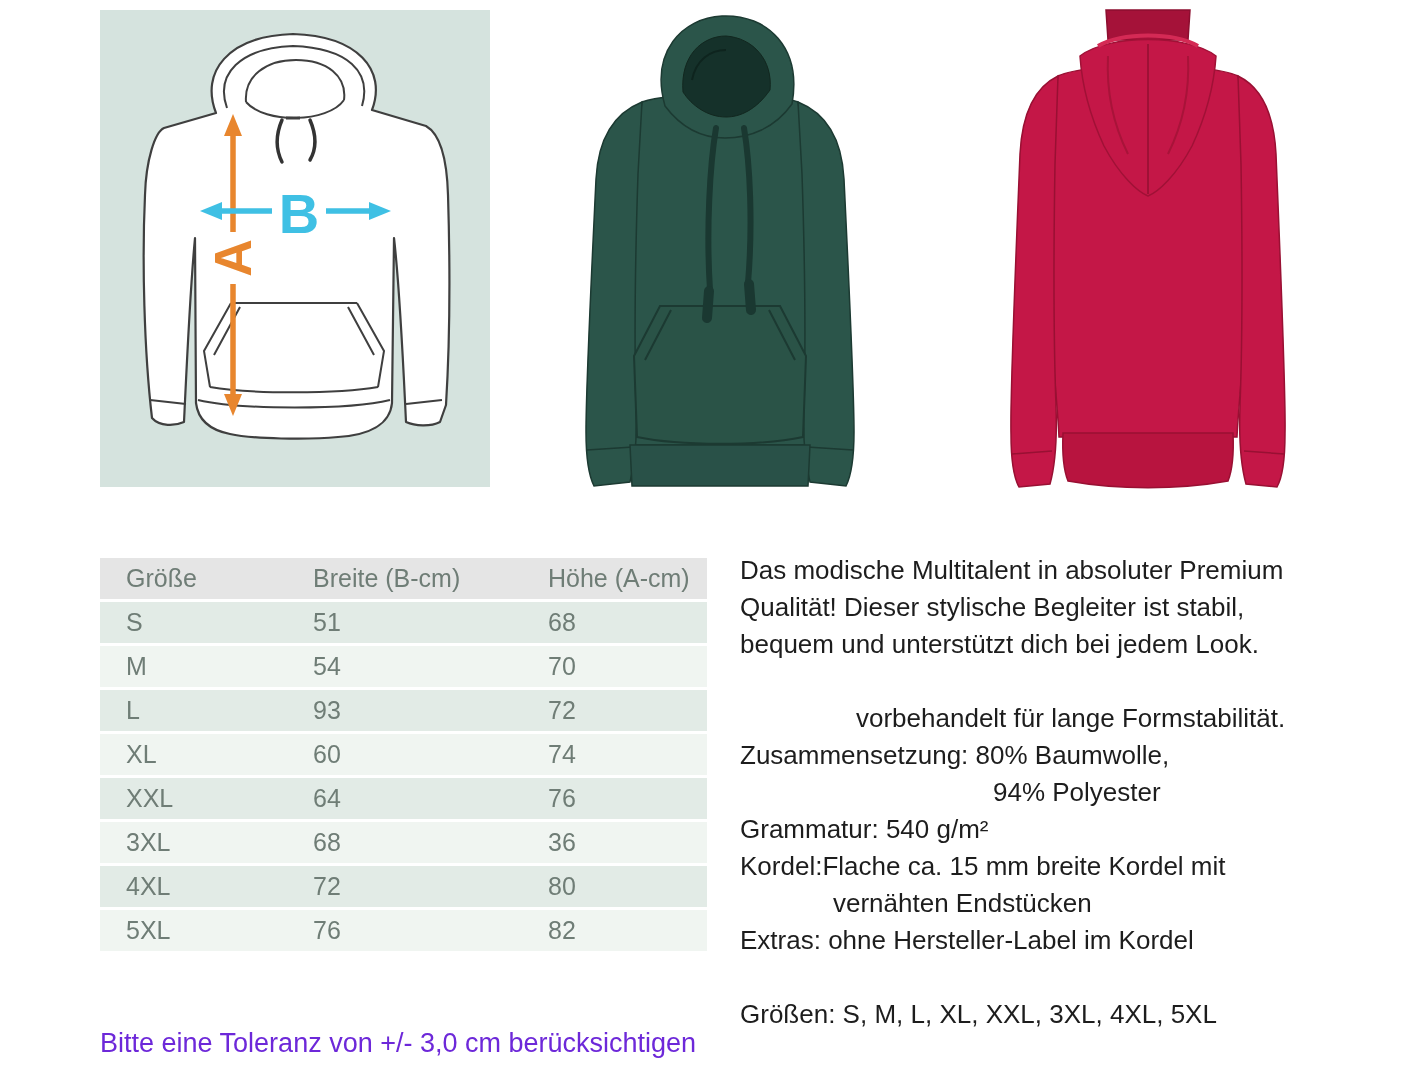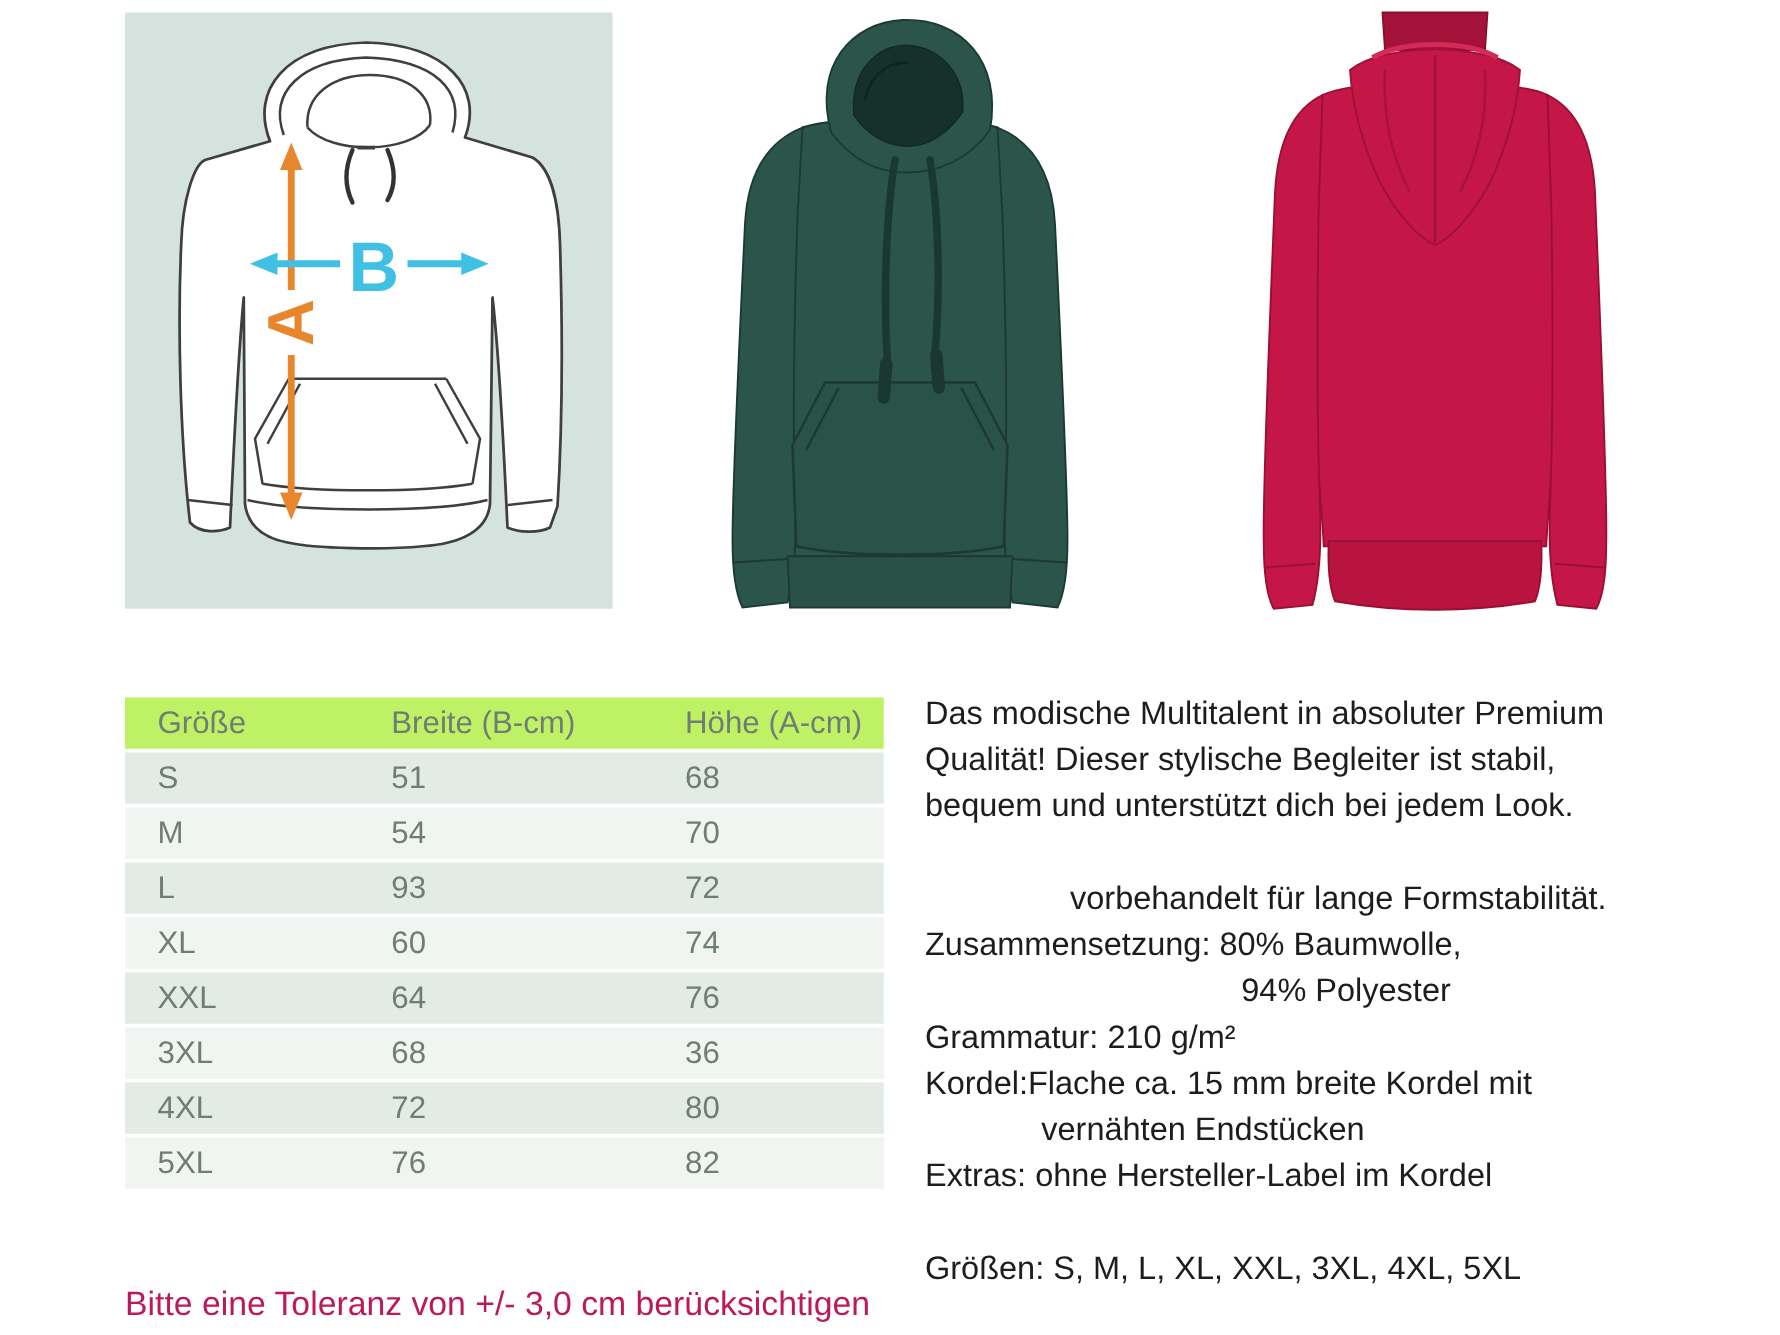--- a/index.html
+++ b/index.html
@@ -8,38 +8,38 @@
 
   
   .diagram-panel{position:absolute;left:100px;top:10px;width:390px;height:477px;background:#d5e3de;}
   .diagram-panel svg{position:absolute;left:0;top:0;}
   .front-panel{position:absolute;left:520px;top:4px;width:400px;height:494px;}
   .back-panel{position:absolute;left:948px;top:4px;width:400px;height:486px;}
 
   
   .size-table{position:absolute;left:100px;top:558px;width:607px;color:#6f7d76;font-size:25px;}
   .trow{display:flex;align-items:center;height:41px;margin-bottom:3px;}
-  .trow.hdr{background:#bef264;}
+  .trow.hdr{background:#e5e5e5;}
   .trow.odd{background:#e2ebe6;}
   .trow.even{background:#f0f5f1;}
   .c1{width:197px;padding-left:26px;box-sizing:border-box;}
   .c2{width:235px;margin-left:16px;}
   .c3{flex:1;}
 
   
   .description{position:absolute;left:740px;top:552px;width:620px;
                font-size:26px;line-height:37px;color:#1d1d1d;}
   .description .spacer{height:37px;}
   .ind-a{padding-left:116px;}
   .ind-b{padding-left:253px;}
   .ind-c{padding-left:93px;}
 
   
   .tolerance{position:absolute;left:100px;top:1028px;margin:0;
-             font-size:27px;color:#be185d;}
+             font-size:27px;color:#6d28d9;}
 </style>
 </head>
 <body>
 
 <div class="page">
 
   <div class="diagram-panel">
     <svg width="390" height="477" viewBox="0 0 390 477">
 
       <path d="M116,103 C100,62 128,26 193,24 C258,26 287,60 272,100
@@ -178,21 +178,21 @@
   </div>
 
   <div class="description">
     <div>Das modische Multitalent in absoluter Premium</div>
     <div>Qualität! Dieser stylische Begleiter ist stabil,</div>
     <div>bequem und unterstützt dich bei jedem Look.</div>
     <div class="spacer"></div>
     <div class="ind-a">vorbehandelt für lange Formstabilität.</div>
     <div>Zusammensetzung: 80% Baumwolle,</div>
     <div class="ind-b">94% Polyester</div>
-    <div>Grammatur: 210 g/m²</div>
+    <div>Grammatur: 540 g/m²</div>
     <div>Kordel:Flache ca. 15 mm breite Kordel mit</div>
     <div class="ind-c">vernähten Endstücken</div>
     <div>Extras: ohne Hersteller-Label im Kordel</div>
     <div class="spacer"></div>
     <div>Größen: S, M, L, XL, XXL, 3XL, 4XL, 5XL</div>
   </div>
 
   <p class="tolerance">Bitte eine Toleranz von +/- 3,0 cm berücksichtigen</p>
 
 </div>

